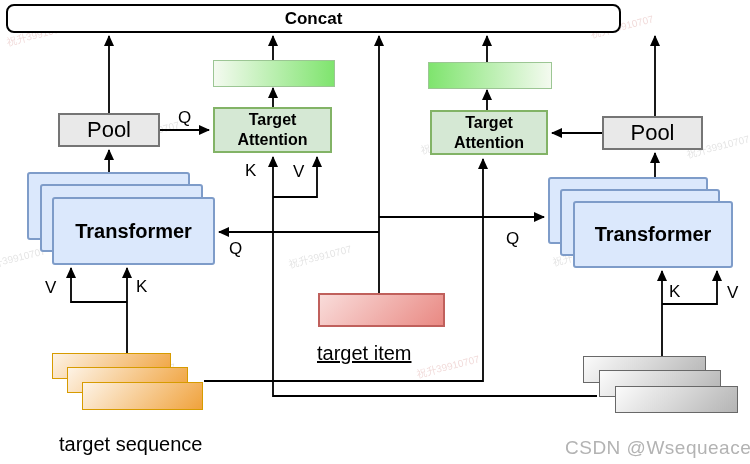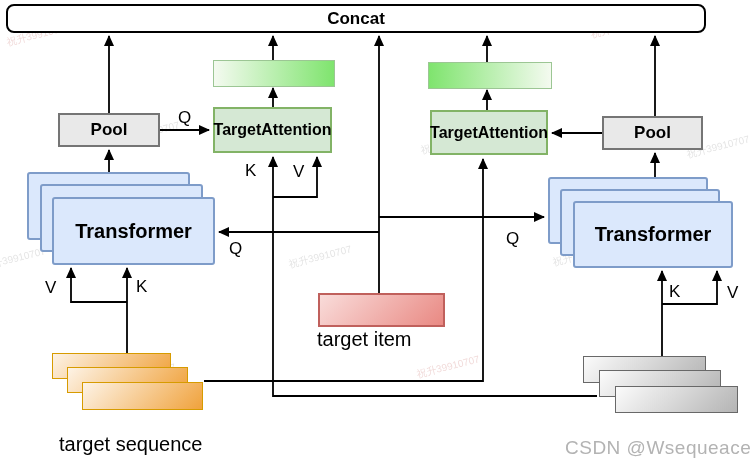--- a/index.html
+++ b/index.html
@@ -4,35 +4,35 @@
 <style>
   html,body{margin:0;padding:0;background:#ffffff;}
   #canvas{
     position:relative;width:750px;height:464px;background:#ffffff;overflow:hidden;
     font-family:"Liberation Sans", sans-serif;color:#000;
   }
   svg.wires{position:absolute;left:0;top:0;z-index:5;}
   
   .node{position:absolute;box-sizing:border-box;display:flex;align-items:center;justify-content:center;z-index:10;}
   .concat{
-    left:6px;top:4px;width:700px;height:29px;border:2px solid var(--concat_border);
+    left:6px;top:4px;width:615px;height:29px;border:2px solid var(--concat_border);
     border-radius:8px;background:#fff;font-weight:bold;font-size:17px;
   }
   .greenbar{height:25px;border:1.5px solid #9cc694;z-index:10;position:absolute;}
   .greenbar.l{left:213px;top:60px;width:120px;background:linear-gradient(90deg,var(--green_gradient_light),var(--green_gradient_dark));}
   .greenbar.r{left:428px;top:62px;width:122px;background:linear-gradient(270deg,var(--green_gradient_light),var(--green_gradient_dark));}
   .ta{
     border:2px solid var(--attention_border);background:var(--attention_fill);
-    font-weight:bold;font-size:16px;line-height:20px;text-align:center;flex-direction:row;
+    font-weight:bold;font-size:16px;line-height:20px;text-align:center;flex-direction:column;
   }
   .ta.l{left:213px;top:107px;width:119px;height:46px;}
   .ta.r{left:430px;top:110px;width:118px;height:45px;}
   .pool{
     border:2px solid var(--pool_border);background:var(--pool_fill);
-    font-weight:bold;font-size:17px;
+    font-weight:normal;font-size:22px;
   }
   .pool.l{left:58px;top:113px;width:102px;height:34px;}
   .pool.r{left:602px;top:116px;width:101px;height:34px;}
   .tf{
     border:2px solid var(--transformer_border);background:var(--transformer_fill);
     border-radius:3px;font-weight:bold;font-size:20px;
   }
   .bar{position:absolute;box-sizing:border-box;z-index:10;}
   .clickbar{border:1.5px solid var(--click_border);background:linear-gradient(135deg,var(--click_light),var(--click_dark));}
   .impbar{border:1.5px solid var(--imp_border);background:linear-gradient(135deg,var(--imp_light),var(--imp_dark));}
@@ -152,16 +152,16 @@
   <span class="lbl" style="left:178px;top:109px;">Q</span>
   <span class="lbl" style="left:245px;top:162px;">K</span>
   <span class="lbl" style="left:293px;top:163px;">V</span>
   <span class="lbl" style="left:229px;top:240px;">Q</span>
   <span class="lbl" style="left:506px;top:230px;">Q</span>
   <span class="lbl" style="left:45px;top:279px;">V</span>
   <span class="lbl" style="left:136px;top:278px;">K</span>
   <span class="lbl" style="left:669px;top:283px;">K</span>
   <span class="lbl" style="left:727px;top:284px;">V</span>
 
-  <span class="caption" style="left:317px;top:328px;">target item</span>
+  <span class="caption" style="left:317px;top:342px;text-decoration:underline;">target item</span>
   <span class="caption" style="left:59px;top:433px;">target sequence</span>
 
 </div>
 
 </body></html>

